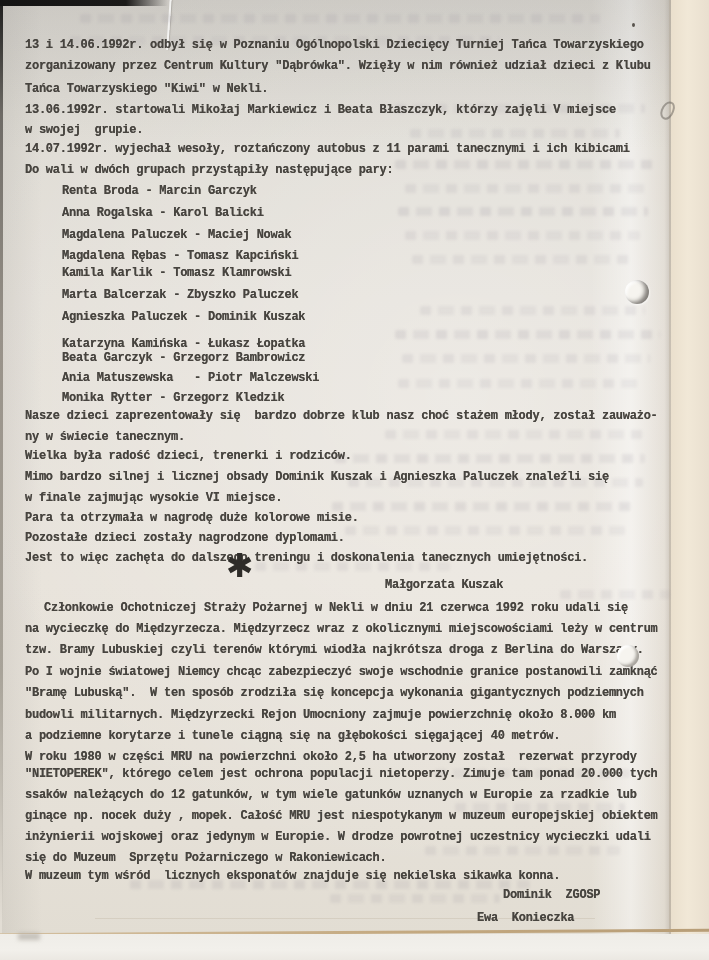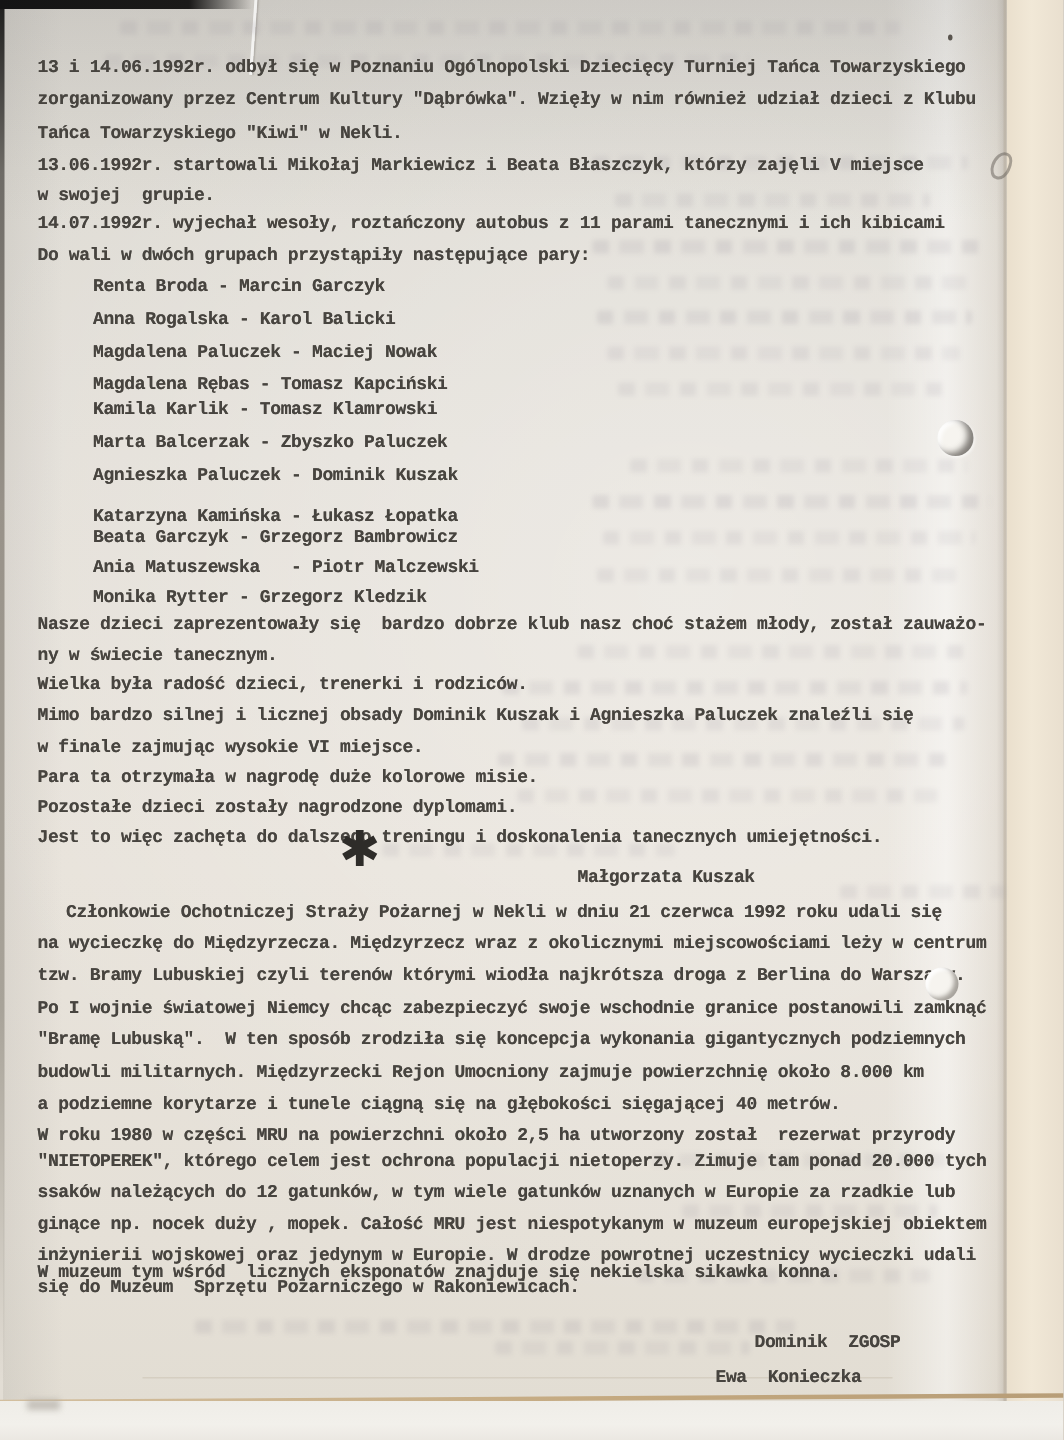--- a/index.html
+++ b/index.html
@@ -132,21 +132,21 @@
   <div class="tline" style="top:665px;">Po I wojnie światowej Niemcy chcąc zabezpieczyć swoje wschodnie granice postanowili zamknąć</div>
   <div class="tline" style="top:686px;">"Bramę Lubuską".  W ten sposób zrodziła się koncepcja wykonania gigantycznych podziemnych</div>
   <div class="tline" style="top:708px;">budowli militarnych. Międzyrzecki Rejon Umocniony zajmuje powierzchnię około 8.000 km</div>
   <div class="tline" style="top:729px;">a podziemne korytarze i tunele ciągną się na głębokości sięgającej 40 metrów.</div>
   <div class="tline" style="top:750px;">W roku 1980 w części MRU na powierzchni około 2,5 ha utworzony został  rezerwat przyrody</div>
   <div class="tline" style="top:767px;">"NIETOPEREK", którego celem jest ochrona populacji nietoperzy. Zimuje tam ponad 20.000 tych</div>
   <div class="tline" style="top:788px;">ssaków należących do 12 gatunków, w tym wiele gatunków uznanych w Europie za rzadkie lub</div>
   <div class="tline" style="top:809px;">ginące np. nocek duży , mopek. Całość MRU jest niespotykanym w muzeum europejskiej obiektem</div>
   <div class="tline" style="top:830px;">inżynierii wojskowej oraz jedynym w Europie. W drodze powrotnej uczestnicy wycieczki udali</div>
   <div class="tline" style="top:851px;">się do Muzeum  Sprzętu Pożarniczego w Rakoniewicach.</div>
-  <div class="tline" style="top:841px;">W muzeum tym wśród  licznych eksponatów znajduje się nekielska sikawka konna.</div>
+  <div class="tline" style="top:869px;">W muzeum tym wśród  licznych eksponatów znajduje się nekielska sikawka konna.</div>
 
   <div class="tline" style="top:888px;left:503px;">Dominik  ZGOSP</div>
   <div class="tline" style="top:911px;left:477px;">Ewa  Konieczka</div>
 
   <div class="hole hole-1"></div>
   <div class="hole hole-2"></div>
   <div class="edge-left"></div>
   <div class="edge-top"></div>
   <div class="edge-right"></div>
   <div class="edge-bottom"></div>

